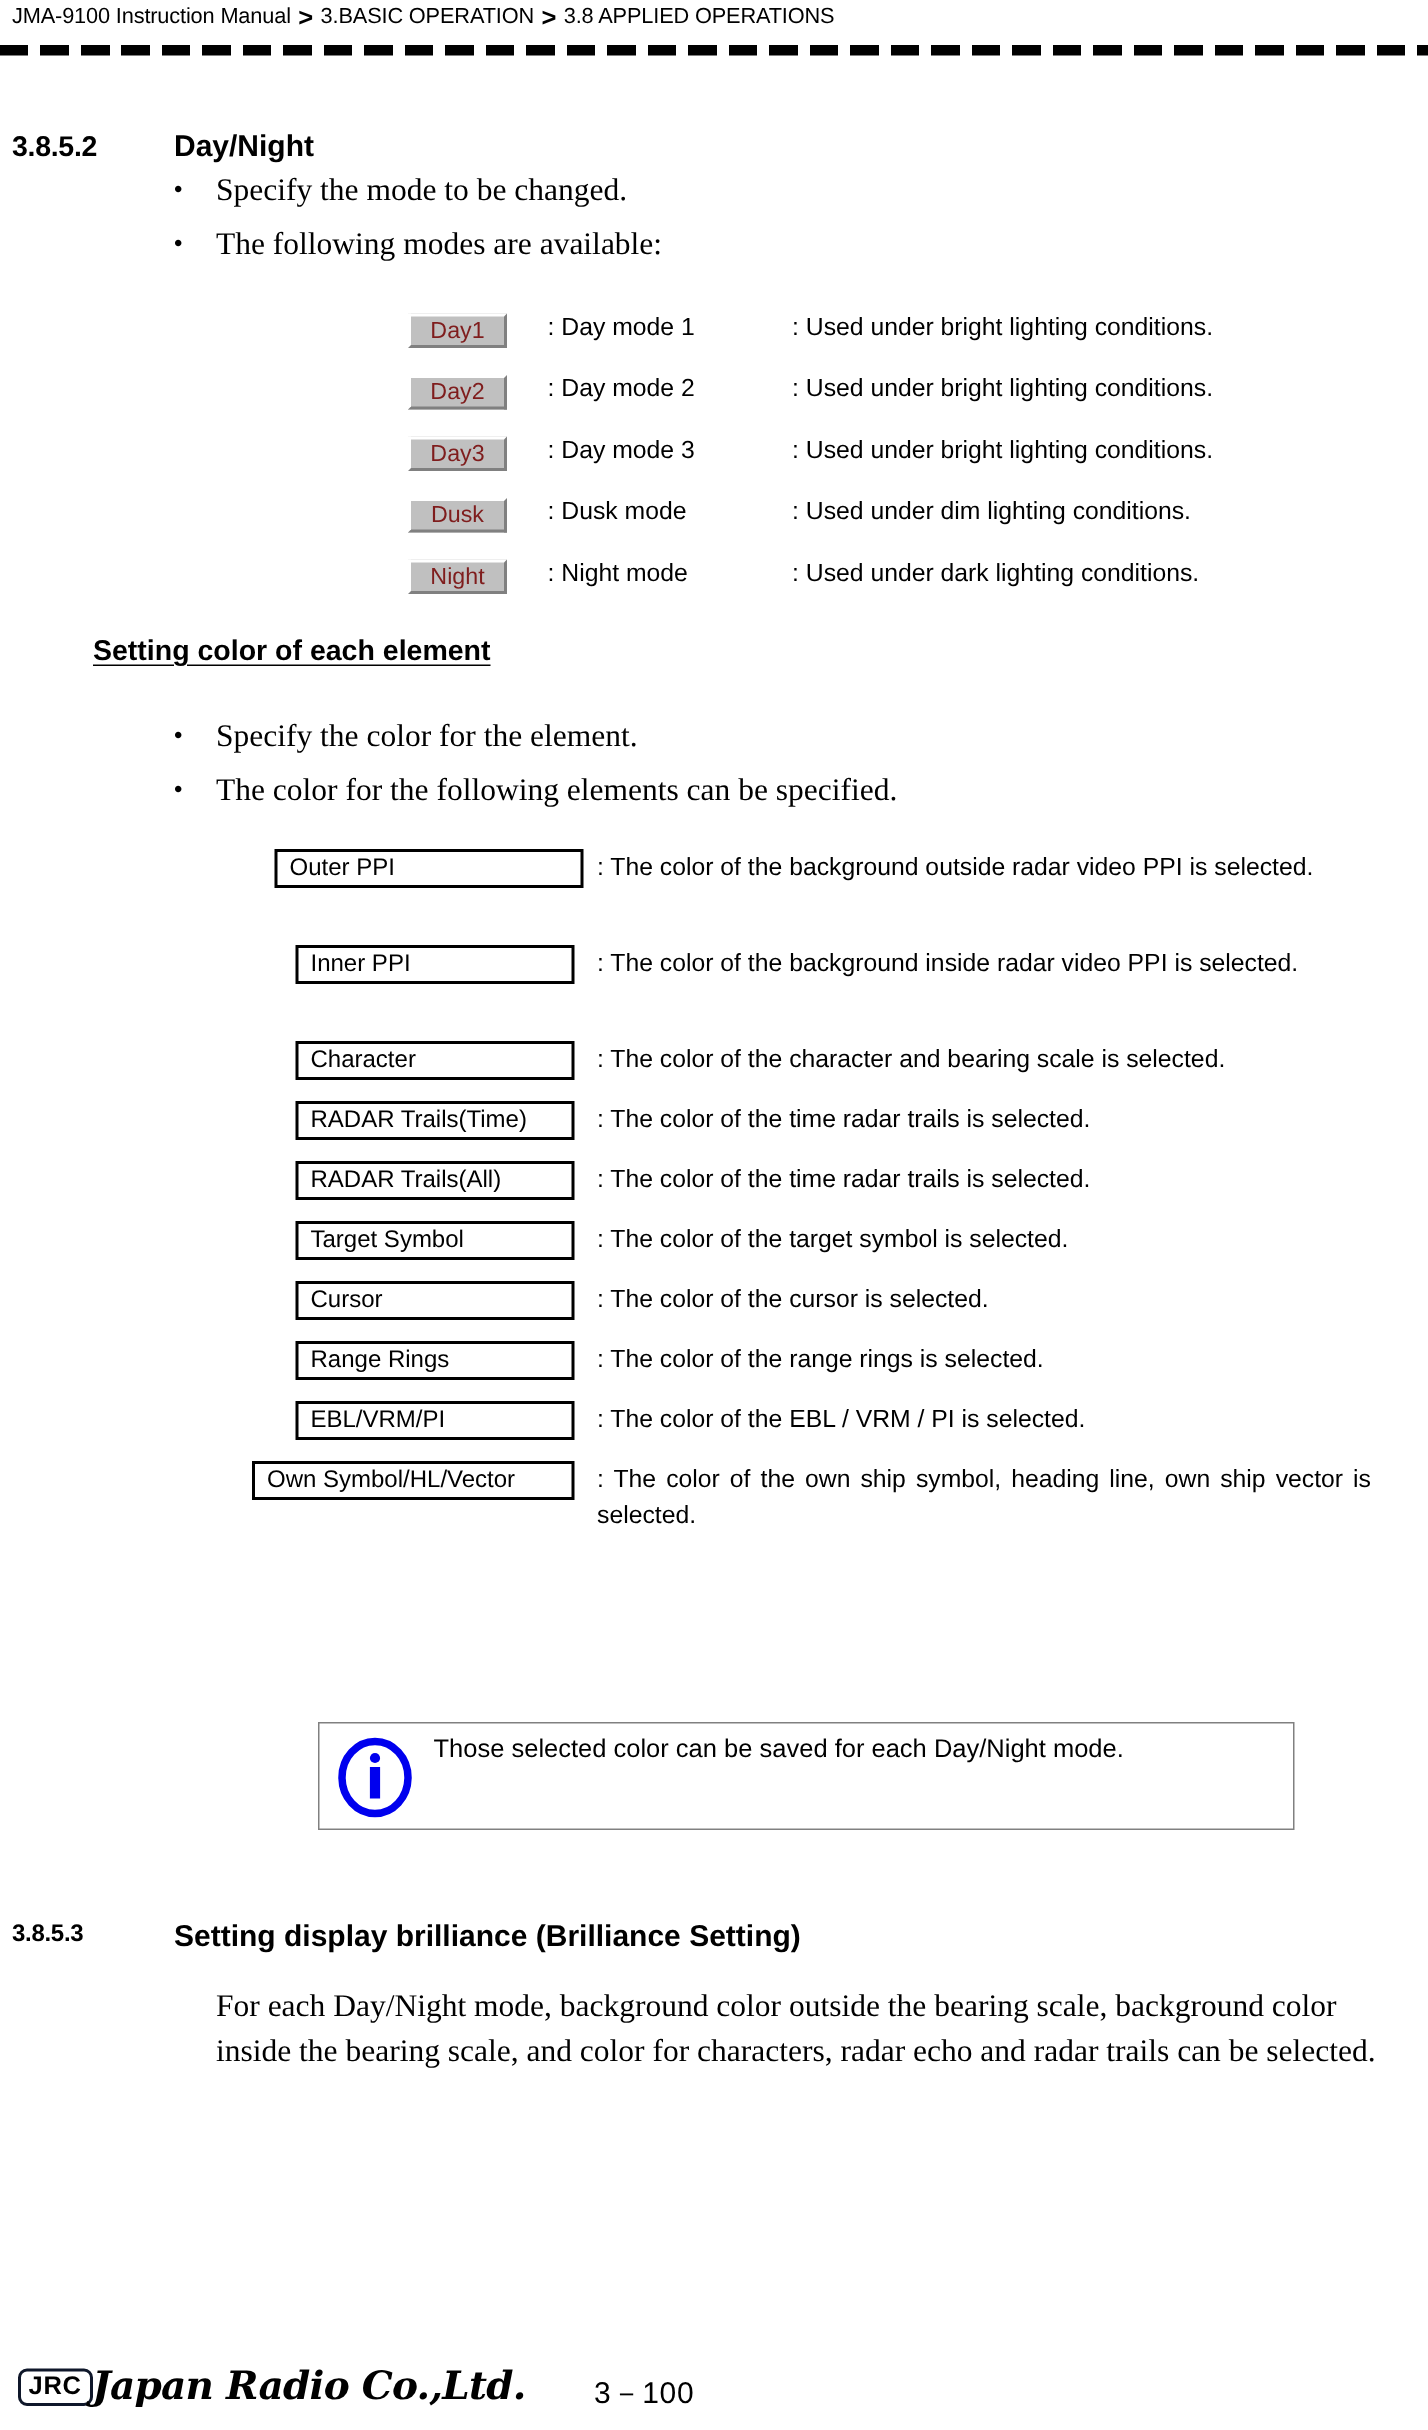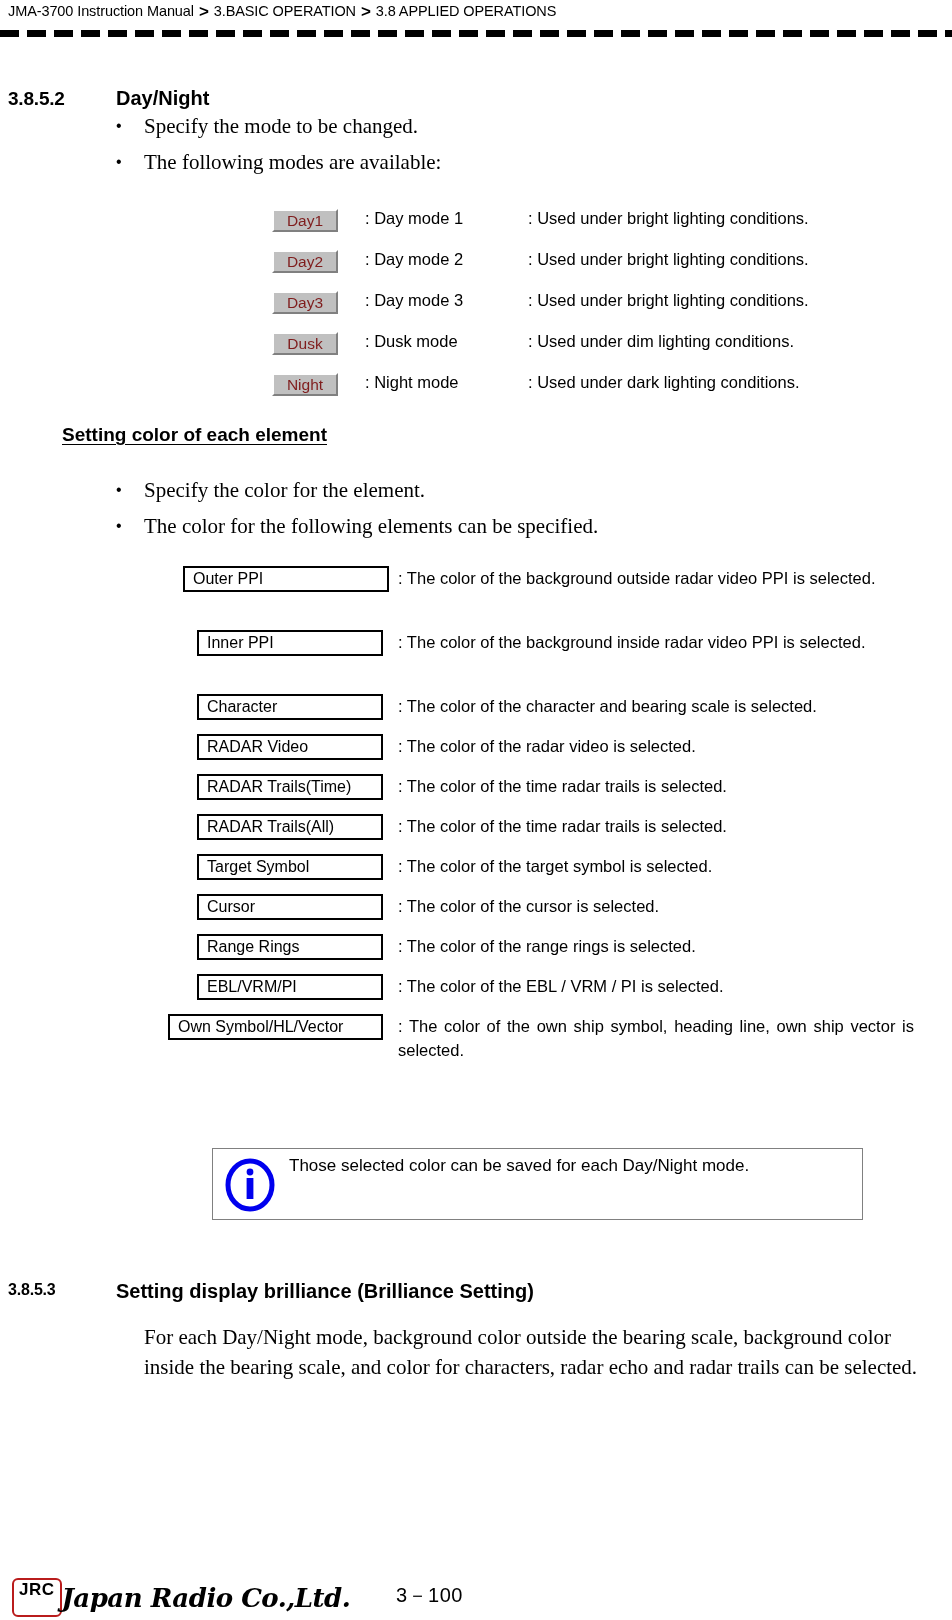--- a/index.html
+++ b/index.html
@@ -199,26 +199,26 @@
   }
 
   
   #footer-logo {
     position: absolute;
     left: 12px; top: 1578px;
     display: flex;
     align-items: center;
   }
   #jrc-mark {
-    border: 2px solid #b91c1c;
+    border: 2px solid #0f172a;
     border-radius: 6px;
     font-size: 17px;
     font-weight: bold;
     letter-spacing: 0.5px;
-    padding: 1px 5px 16px 5px;
+    padding: 1px 5px 2px 5px;
     line-height: 18px;
   }
   #jrc-name {
     font-family: "DejaVu Serif", serif;
     font-style: italic;
     font-weight: bold;
     font-size: 26px;
     letter-spacing: -0.5px;
     line-height: 26px;
   }
@@ -226,21 +226,21 @@
     position: absolute;
     left: 396px; top: 1582px;
     font-size: 20px;
     letter-spacing: 0.5px;
   }
 </style>
 </head>
 <body>
 
 <div id="page-header">
-  <span class="crumb">JMA-3700 Instruction Manual</span>
+  <span class="crumb">JMA-9100 Instruction Manual</span>
   <span class="sep">&gt;</span>
   <span class="crumb">3.BASIC OPERATION</span>
   <span class="sep">&gt;</span>
   <span class="crumb">3.8  APPLIED OPERATIONS</span>
 </div>
 <div id="header-rule"></div>
 
 <div id="sect-1-num">3.8.5.2</div>
 <div id="sect-1-title">Day/Night</div>
 
@@ -298,24 +298,20 @@
   <div class="el-row" style="height:64px">
     <div class="el-box" style="left:197px; width:186px;">Inner PPI</div>
     <div class="el-desc twoline" style="top:0px;">: The color of the background inside radar video PPI is selected.</div>
   </div>
 
   <div class="el-row" style="height:40px">
     <div class="el-box" style="left:197px; width:186px;">Character</div>
     <div class="el-desc" style="top:0px; width:540px; text-align:left;">: The color of the character and bearing scale is selected.</div>
   </div>
 
-  <div class="el-row" style="height:40px">
-    <div class="el-box" style="left:197px; width:186px;">RADAR Video</div>
-    <div class="el-desc" style="top:0px; text-align:left;">: The color of the radar video is selected.</div>
-  </div>
 
   <div class="el-row" style="height:40px">
     <div class="el-box" style="left:197px; width:186px;">RADAR Trails(Time)</div>
     <div class="el-desc" style="top:0px; text-align:left;">: The color of the time radar trails is selected.</div>
   </div>
 
   <div class="el-row" style="height:40px">
     <div class="el-box" style="left:197px; width:186px;">RADAR Trails(All)</div>
     <div class="el-desc" style="top:0px; text-align:left;">: The color of the time radar trails is selected.</div>
   </div>

